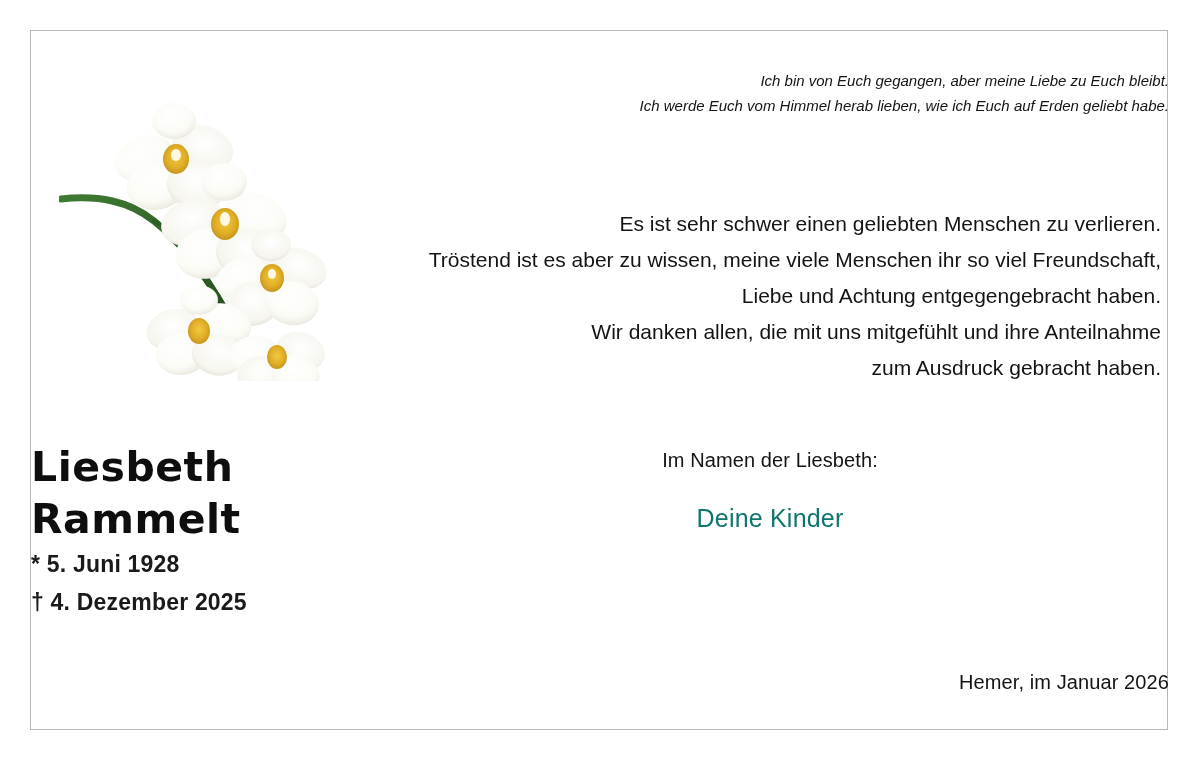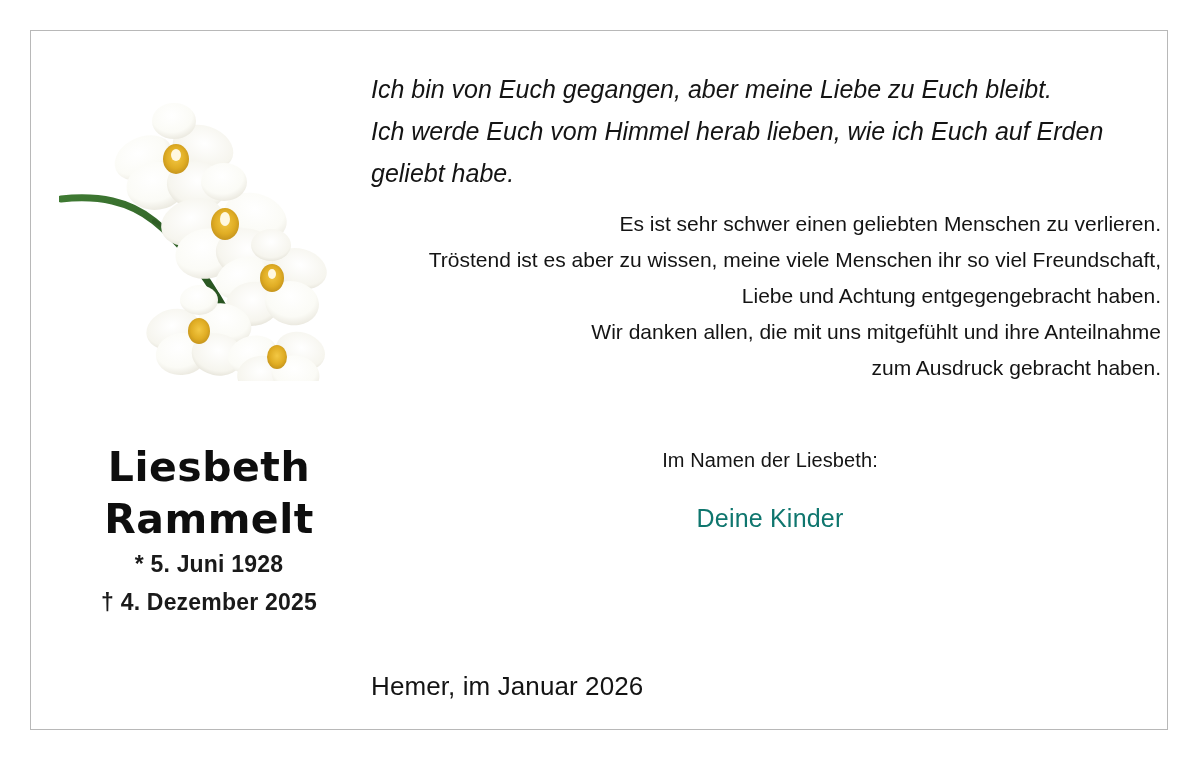--- a/index.html
+++ b/index.html
@@ -38,24 +38,23 @@
   .flower-wrap {
     position: absolute;
     left: 28px;
     top: 50px;
     width: 270px;
     height: 300px;
   }
 
   .name-block {
     position: absolute;
-    left: 8px;
+    left: 0;
     top: 410px;
     width: 340px;
-    text-align: center;
   }
   .name-line {
     font-family: "DejaVu Sans", sans-serif;
     font-weight: bold;
     font-size: 41px;
     line-height: 1.28;
     letter-spacing: 0.5px;
     color: #0e0e0e;
   }
   .dates {
@@ -75,23 +74,23 @@
     top: 0;
     width: 798px;
     height: 100%;
   }
 
   .verse {
     position: absolute;
     left: 0;
     top: 37px;
     width: 798px;
-    text-align: left;
+    text-align: right;
     font-style: italic;
-    font-size: 25px;
+    font-size: 15px;
     line-height: 1.68;
     color: #141414;
   }
 
   .thanks {
     position: absolute;
     left: 10px;
     top: 175px;
     width: 780px;
     text-align: right;
@@ -117,22 +116,22 @@
     font-size: 25px;
     color: #0f766e;
     letter-spacing: 0.2px;
   }
 
   .place-date {
     position: absolute;
     left: 0;
     top: 640px;
     width: 798px;
-    text-align: left;
-    font-size: 26px;
+    text-align: right;
+    font-size: 20px;
     color: #141414;
     letter-spacing: 0.1px;
   }
 </style>
 </head>
 <body>
 
 <div class="card">
 
   <div class="left-col">

